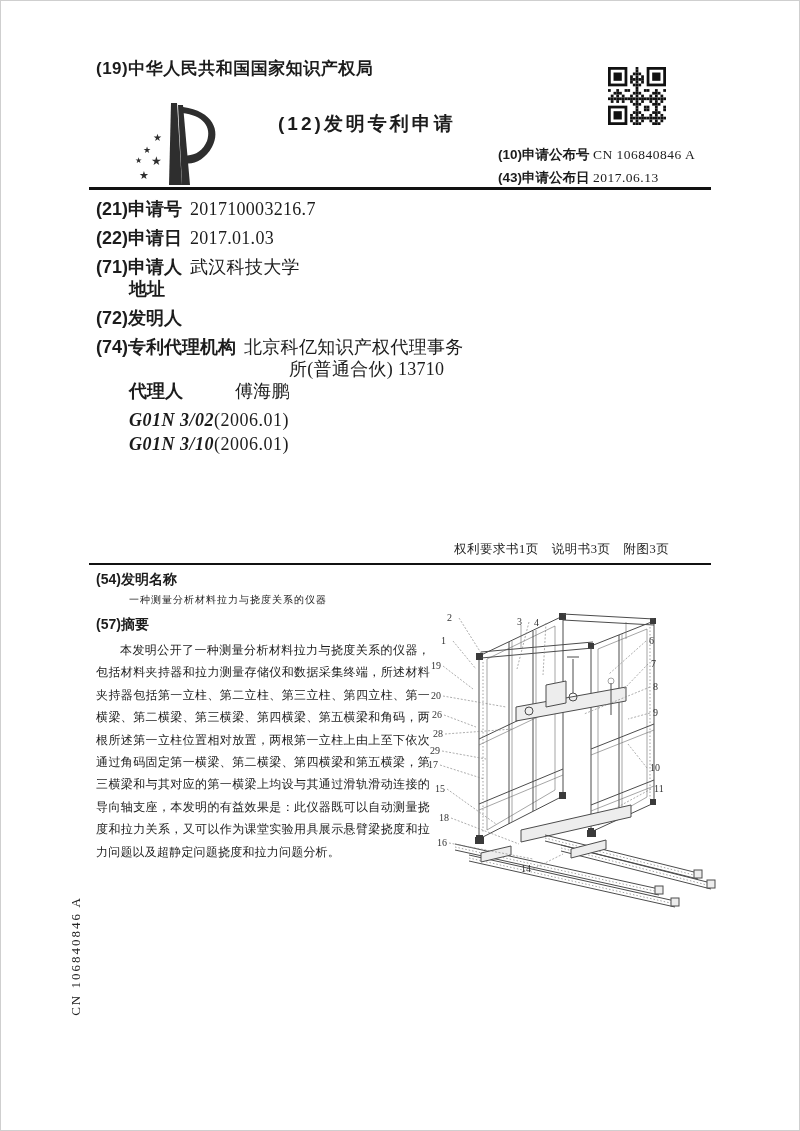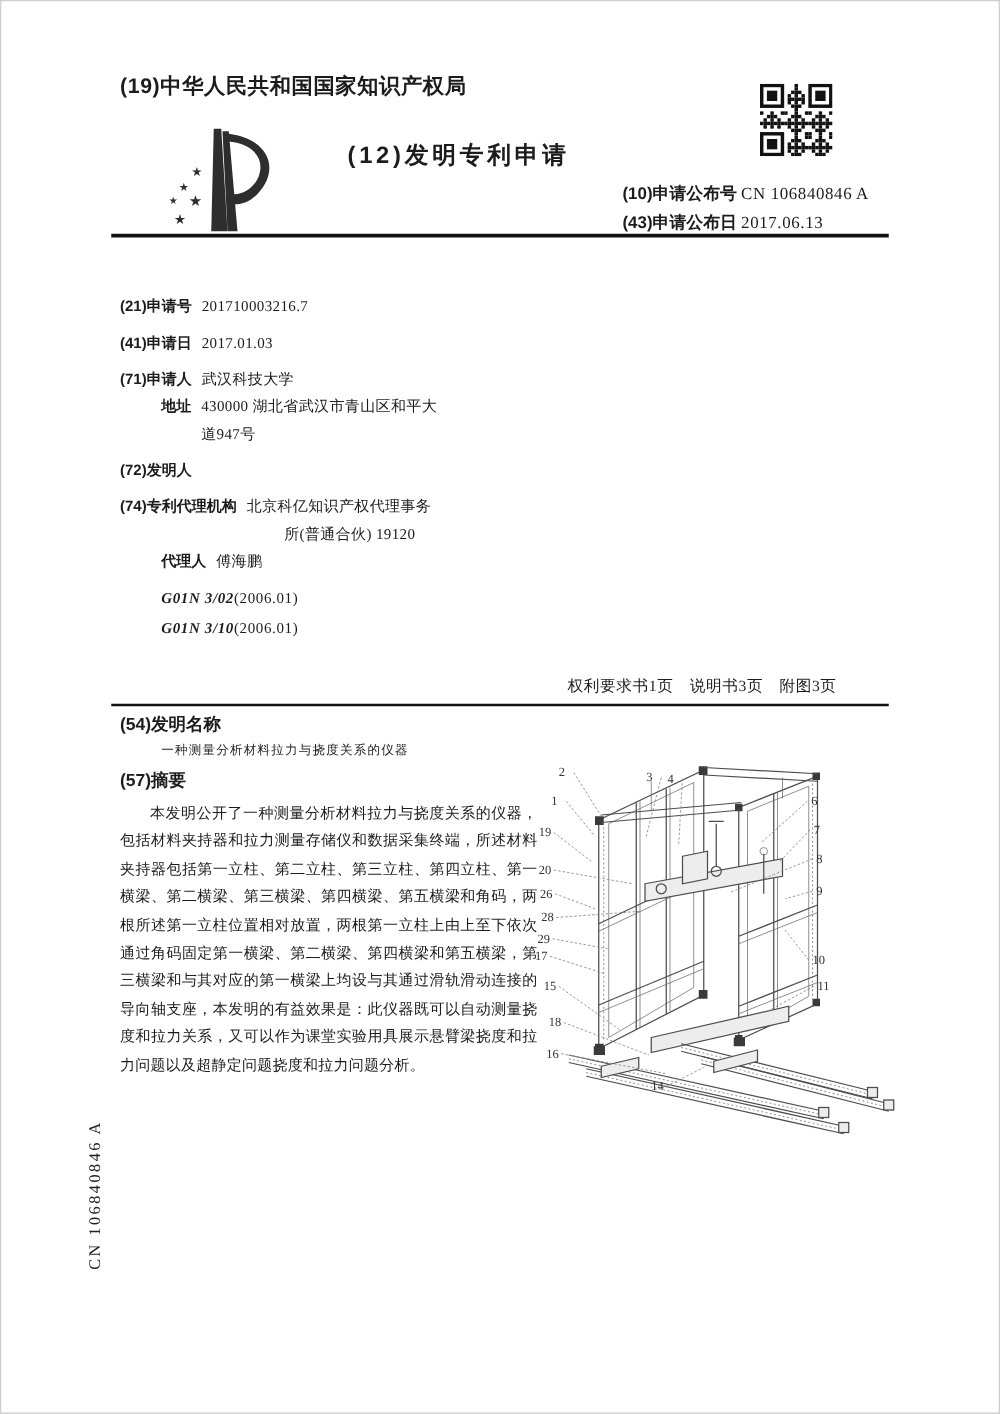--- a/index.html
+++ b/index.html
@@ -9,24 +9,24 @@
     font-family:"Liberation Serif","DejaVu Serif",serif;color:#1c1c1c;padding-left:36px;
   }
   .abs{position:absolute;}
   .lbl{font-weight:700;font-family:"Liberation Sans","DejaVu Sans",sans-serif;}
   .office-line{left:95px;top:56px;font-size:17px;letter-spacing:.5px;}
   .doc-type{left:277px;top:110px;font-size:19px;letter-spacing:3px;}
   .pub-line{left:497px;font-size:13.5px;white-space:nowrap;}
   .pub-line .lbl{font-size:13.5px;}
   .pub-line .val{letter-spacing:.5px;}
   .rule{background:#111;}
-  .biblio{left:95px;top:197px;width:400px;font-size:12px;line-height:22px;margin-top:36px;}
+  .biblio{left:95px;top:197px;width:400px;font-size:18px;line-height:22px;}
   .b-row{display:flex;margin-bottom:7px;}
   .b-row .lbl{white-space:nowrap;margin-right:8px;}
-  .b-sub{margin-left:33px;}
+  .b-sub{margin-left:33px;gap:44px;}
   .b-val{letter-spacing:.3px;}
   .intcl-code{font-style:italic;font-weight:700;margin-left:33px;letter-spacing:.5px;}
   .intcl-code .date{font-style:normal;font-weight:400;}
   .pages-line{left:453px;top:540px;font-size:12.5px;letter-spacing:.5px;}
   .sec-label{left:95px;font-size:14px;}
   .title54{left:128px;top:592px;font-size:10px;letter-spacing:1px;}
   .abstract{
     left:95px;top:638px;width:334px;font-size:12px;line-height:22.4px;
     text-align:justify;text-indent:2em;letter-spacing:.2px;
   }
@@ -217,42 +217,38 @@
   </div>
 
   <div class="abs rule" style="left:88px;top:186px;width:622px;height:2.5px"></div>
 
   <div class="abs biblio">
     <div class="b-row">
       <span class="lbl">(21)申请号</span>
       <span class="b-val">201710003216.7</span>
     </div>
     <div class="b-row">
-      <span class="lbl">(41)申请日</span>
+      <span class="lbl">(22)申请日</span>
       <span class="b-val">2017.01.03</span>
     </div>
     <div class="b-row" style="margin-bottom:0">
       <span class="lbl">(71)申请人</span>
       <span class="b-val">武汉科技大学</span>
     </div>
     <div class="b-row b-sub">
       <span class="lbl">地址</span>
-      <span class="b-val">
-        <div>430000 湖北省武汉市青山区和平大</div>
-        <div>道947号</div>
-      </span>
     </div>
     <div class="b-row">
       <span class="lbl">(72)发明人</span>
     </div>
     <div class="b-row" style="margin-bottom:0">
       <span class="lbl">(74)专利代理机构</span>
       <span class="b-val">
         <div>北京科亿知识产权代理事务</div>
-        <div style="text-indent:2.5em">所(普通合伙) 19120</div>
+        <div style="text-indent:2.5em">所(普通合伙) 13710</div>
       </span>
     </div>
     <div class="b-row b-sub">
       <span class="lbl">代理人</span>
       <span class="b-val">傅海鹏</span>
     </div>
     <div>
       <div class="intcl-code">
         <span>G01N 3/02</span><span class="date">(2006.01)</span>
       </div>

